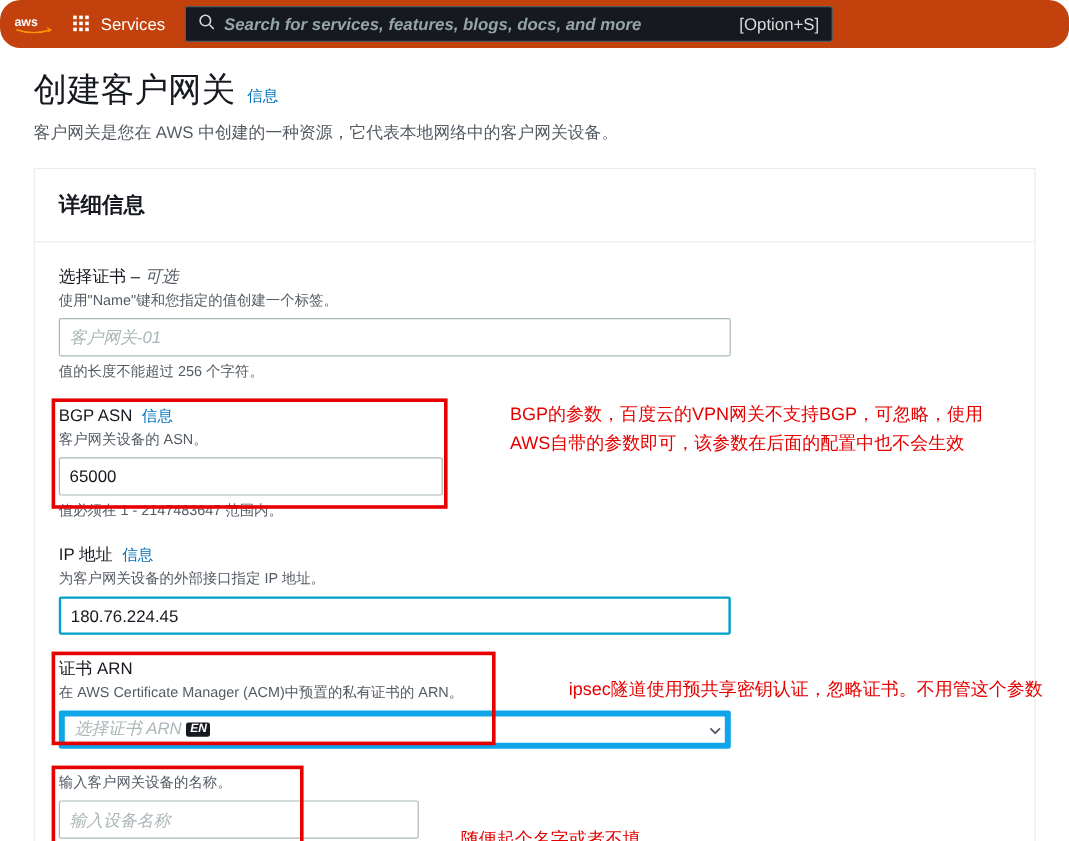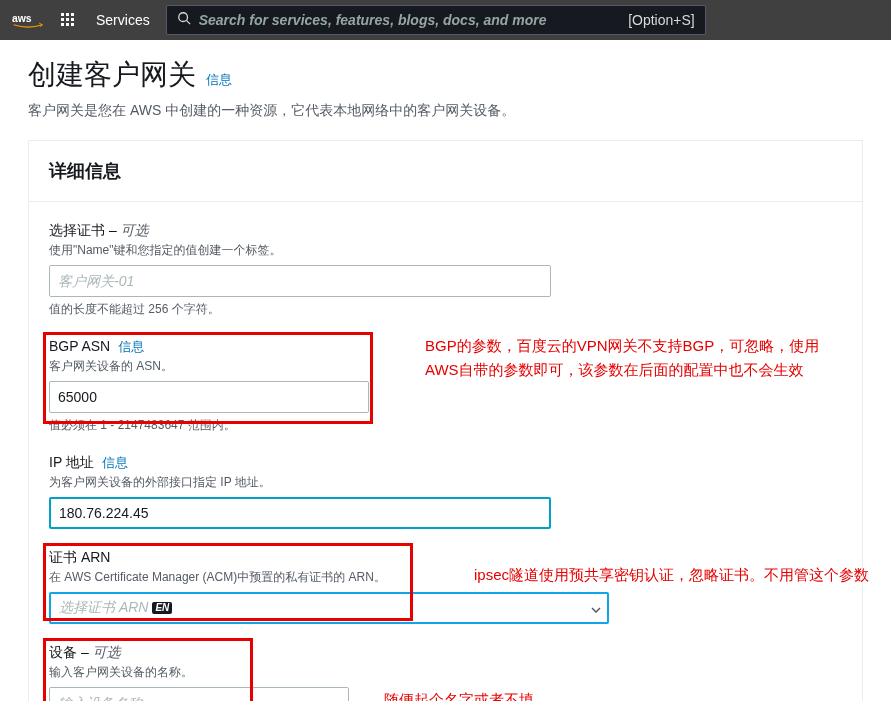--- a/index.html
+++ b/index.html
@@ -1,22 +1,22 @@
 <!DOCTYPE html>
 <html><head>
   <meta charset="utf-8">
   <style>
     * { margin: 0; padding: 0; box-sizing: border-box; }
     body { font-family: "Amazon Ember", "Helvetica Neue", Arial, sans-serif; background: #fff; color: #16191f; width: 891px; }
     
     
-    .topnav { background: #404040; height: 40px; display: flex; align-items: center; padding: 0 12px; gap: 16px; }
+    .topnav { background: #c2410c; height: 40px; display: flex; align-items: center; padding: 0 12px; gap: 16px; border-radius: 17px; }
     .aws-logo { color: #fff; display: flex; align-items: center; }
     .aws-logo svg { width: 32px; height: 20px; }
-    .services-btn { display: flex; align-items: center; gap: 20px; color: #fff; font-size: 14px; cursor: pointer; }
+    .services-btn { display: flex; align-items: center; gap: 8px; color: #fff; font-size: 14px; cursor: pointer; }
     .grid-icon { width: 16px; height: 16px; display: inline-block; }
     .grid-icon svg { width: 100%; height: 100%; }
     .search-wrap { flex: 1; display: flex; align-items: center; background: #16191f; border: 1px solid #545b64; border-radius: 2px; height: 30px; padding: 0 10px; max-width: 540px; }
     .search-icon { color: #d5dbdb; margin-right: 8px; }
     .search-input { flex: 1; background: transparent; border: none; outline: none; color: #d5dbdb; font-size: 14px; font-style: italic; font-weight: bold; }
     .search-input::placeholder { color: #95a5a6; font-style: italic; }
     .shortcut { color: #d5dbdb; font-size: 14px; margin-left: 8px; }
     
     
     .page { padding: 16px 28px; }
@@ -30,27 +30,27 @@
     .panel-header { padding: 18px 20px; border-bottom: 1px solid #eaeded; }
     .panel-title { font-size: 18px; font-weight: 700; }
     .panel-body { padding: 20px; }
     
     
     .field { margin-bottom: 20px; position: relative; }
     .field-label-row { display: flex; align-items: baseline; gap: 8px; margin-bottom: 2px; }
     .field-label { font-size: 14px; font-weight: 400; color: #16191f; }
     .optional { font-style: italic; color: #545b64; }
     .field-hint { font-size: 12px; color: #545b64; margin-bottom: 6px; }
-    .field-input { width: 502px; height: 32px; border: 1px solid #aab7b8; border-radius: 2px; padding: 4px 8px; font-size: 14px; color: #16191f; outline: none; }
+    .field-input { width: 560px; height: 32px; border: 1px solid #aab7b8; border-radius: 2px; padding: 4px 8px; font-size: 14px; color: #16191f; outline: none; }
     .field-input.focused { border: 2px solid #00a1c9; }
     .field-input::placeholder { color: #aab7b8; font-style: italic; }
     .field-note { font-size: 12px; color: #545b64; margin-top: 4px; }
     
     .select-wrap { position: relative; width: 560px; }
-    .select-display { width: 100%; height: 32px; border: 2px solid #0ea5e9; border-radius: 2px; padding: 4px 28px 4px 8px; font-size: 14px; color: #aab7b8; font-style: italic; display: flex; align-items: center; cursor: pointer; background: #fff; }
+    .select-display { width: 100%; height: 32px; border: 5px solid #0ea5e9; border-radius: 2px; padding: 4px 28px 4px 8px; font-size: 14px; color: #aab7b8; font-style: italic; display: flex; align-items: center; cursor: pointer; background: #fff; }
     .select-caret { position: absolute; right: 8px; top: 50%; transform: translateY(-50%); pointer-events: none; }
     
     .ime-badge { display: inline-flex; align-items: center; justify-content: center; background: #16191f; color: #fff; font-size: 10px; font-weight: 700; padding: 1px 3px; border-radius: 2px; margin-left: 4px; line-height: 1; }
     
     
     .annot-box { position: absolute; border: 3px solid #e60000; pointer-events: none; }
     .annot-text { position: absolute; color: #e60000; font-size: 15px; line-height: 1.6; pointer-events: none; }
     
     
     .panel-body { position: relative; }
@@ -155,25 +155,20 @@
             <svg width="10" height="6" viewBox="0 0 10 6">
                 <path d="M1 1 L5 5 L9 1" stroke="#545b64" stroke-width="1.5" fill="none"></path>
               </svg>
           </span>
         </div>
         <div class="annot-box" style="left:-6px; top:-6px; width:370px; height:78px;"></div>
         <div class="annot-text" style="left:425px; top:14px; width:420px;">ipsec隧道使用预共享密钥认证，忽略证书。不用管这个参数</div>
       </div>
 
       <div class="field" style="margin-bottom:6px;">
-        <div class="field-label-row">
-          <span class="field-label">
-            <span>设备 –</span> <span class="optional">可选</span>
-          </span>
-        </div>
         <div class="field-hint">输入客户网关设备的名称。</div>
         <input class="field-input" style="width: 300px;" placeholder="输入设备名称">
         <div class="annot-box" style="left:-6px; top:-6px; width:210px; height:86px;"></div>
         <div class="annot-text" style="left:335px; top:44px;">随便起个名字或者不填</div>
       </div>
 
     </div>
   </div>
 </div>
 

